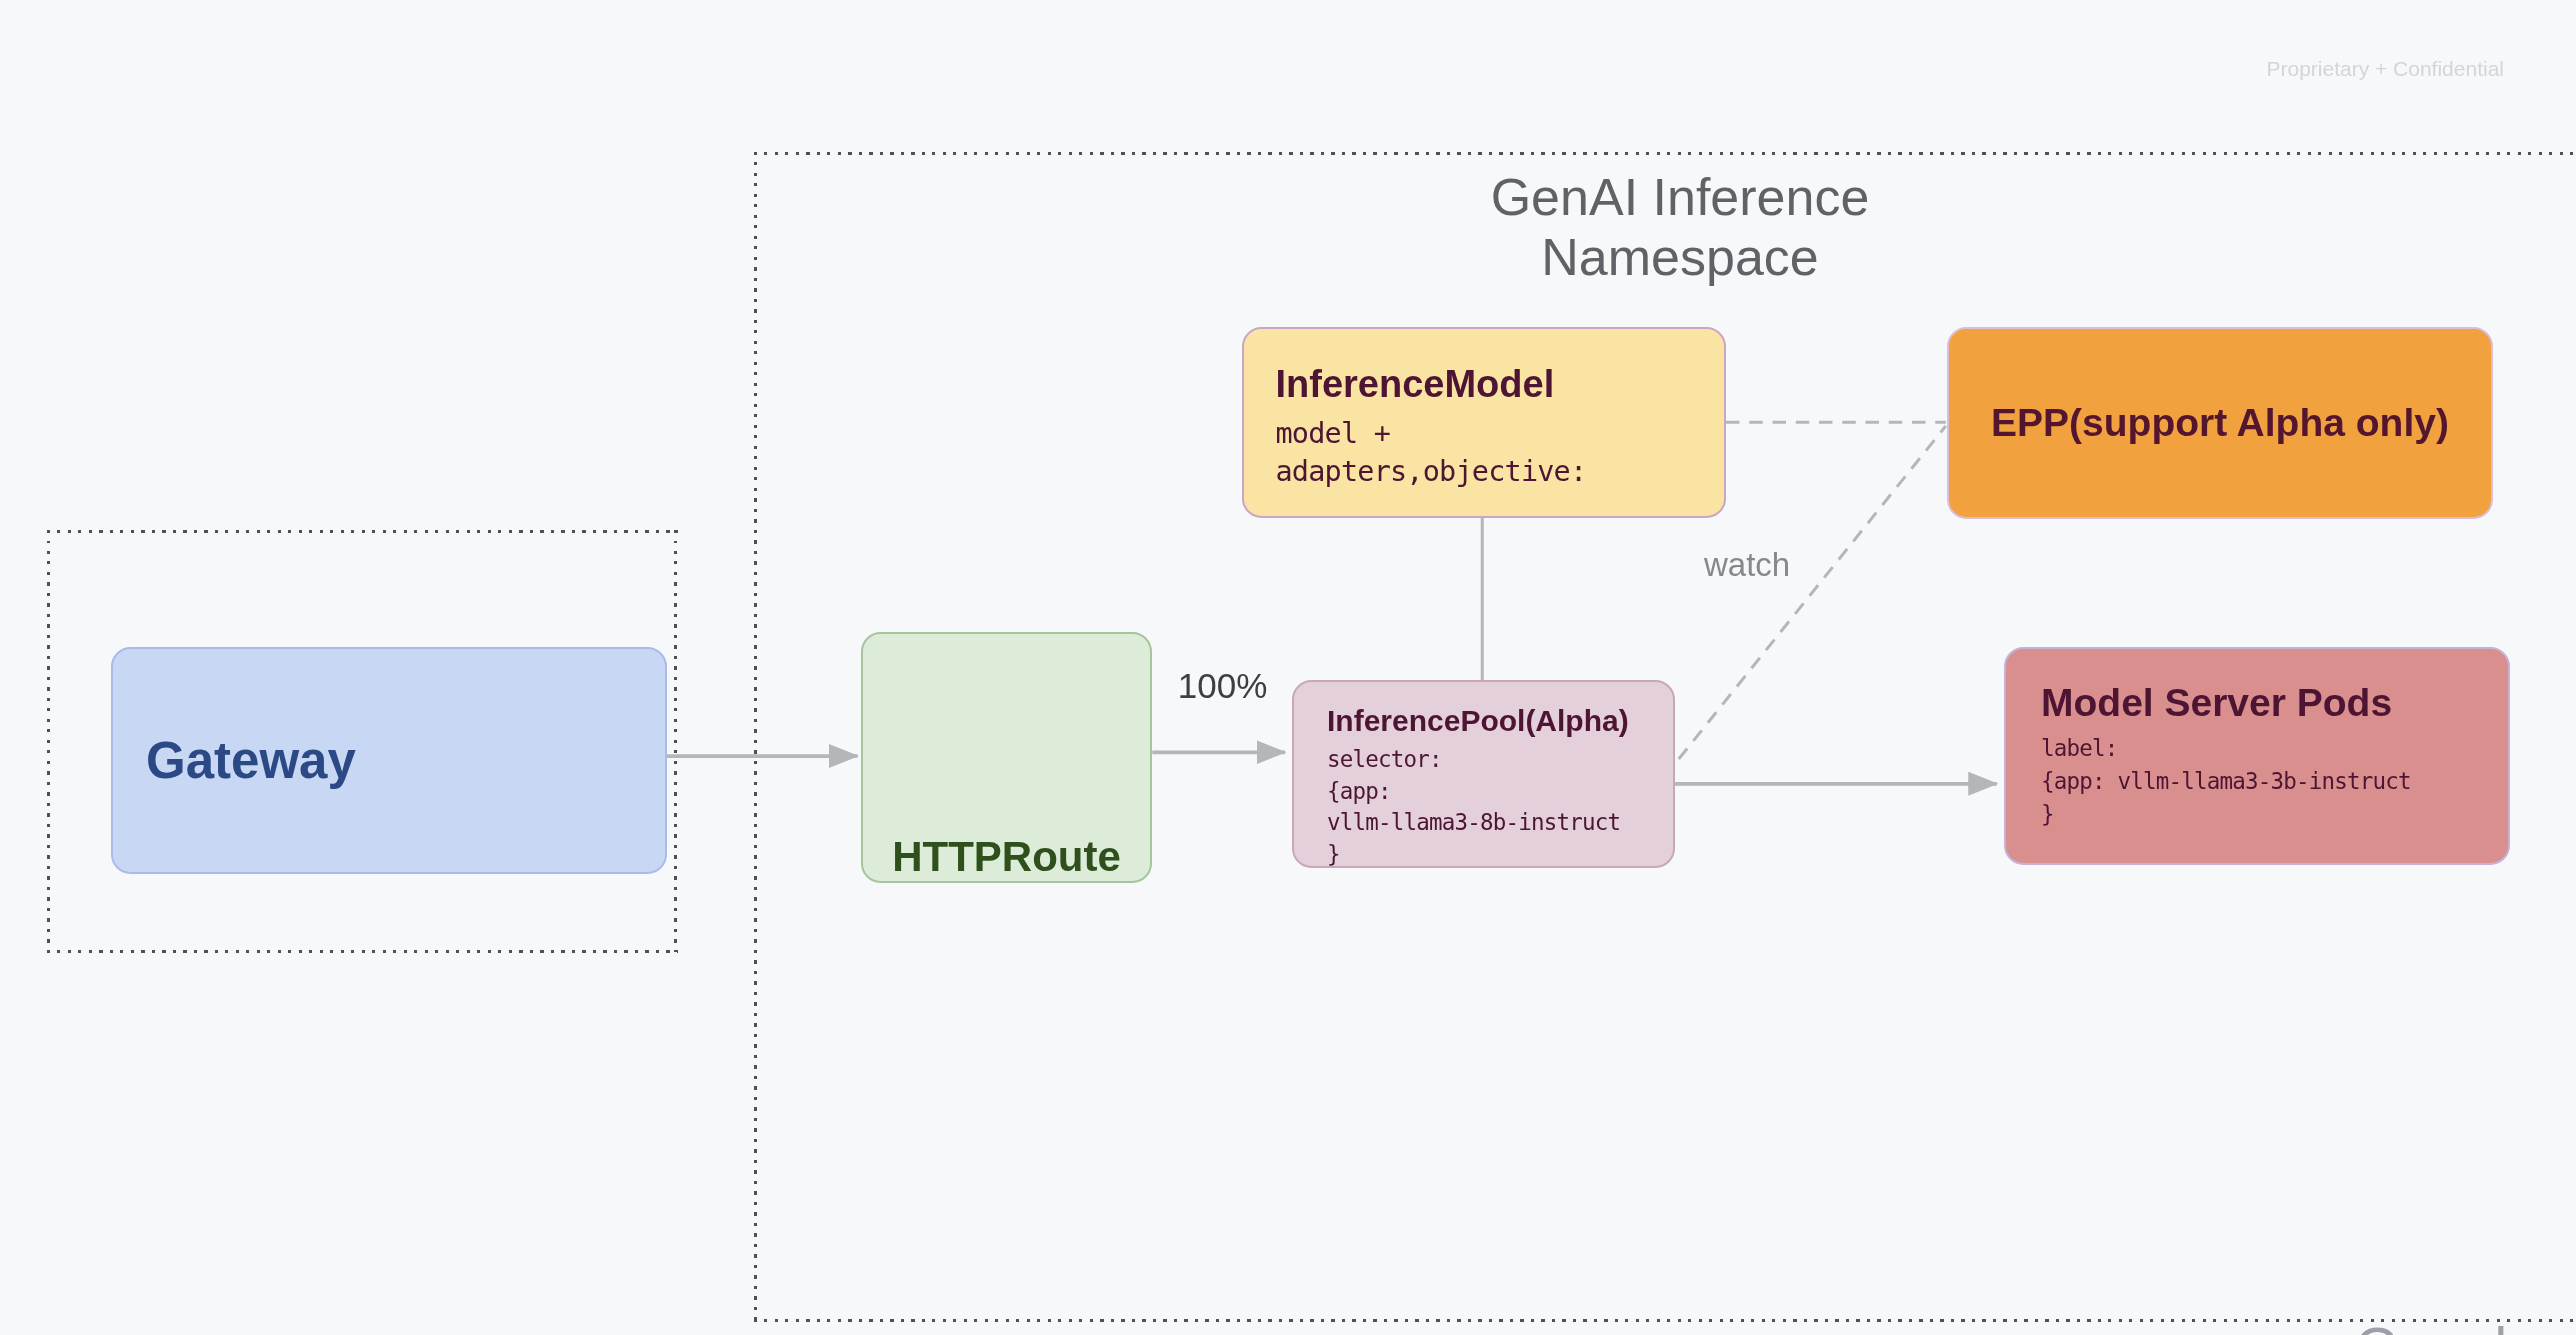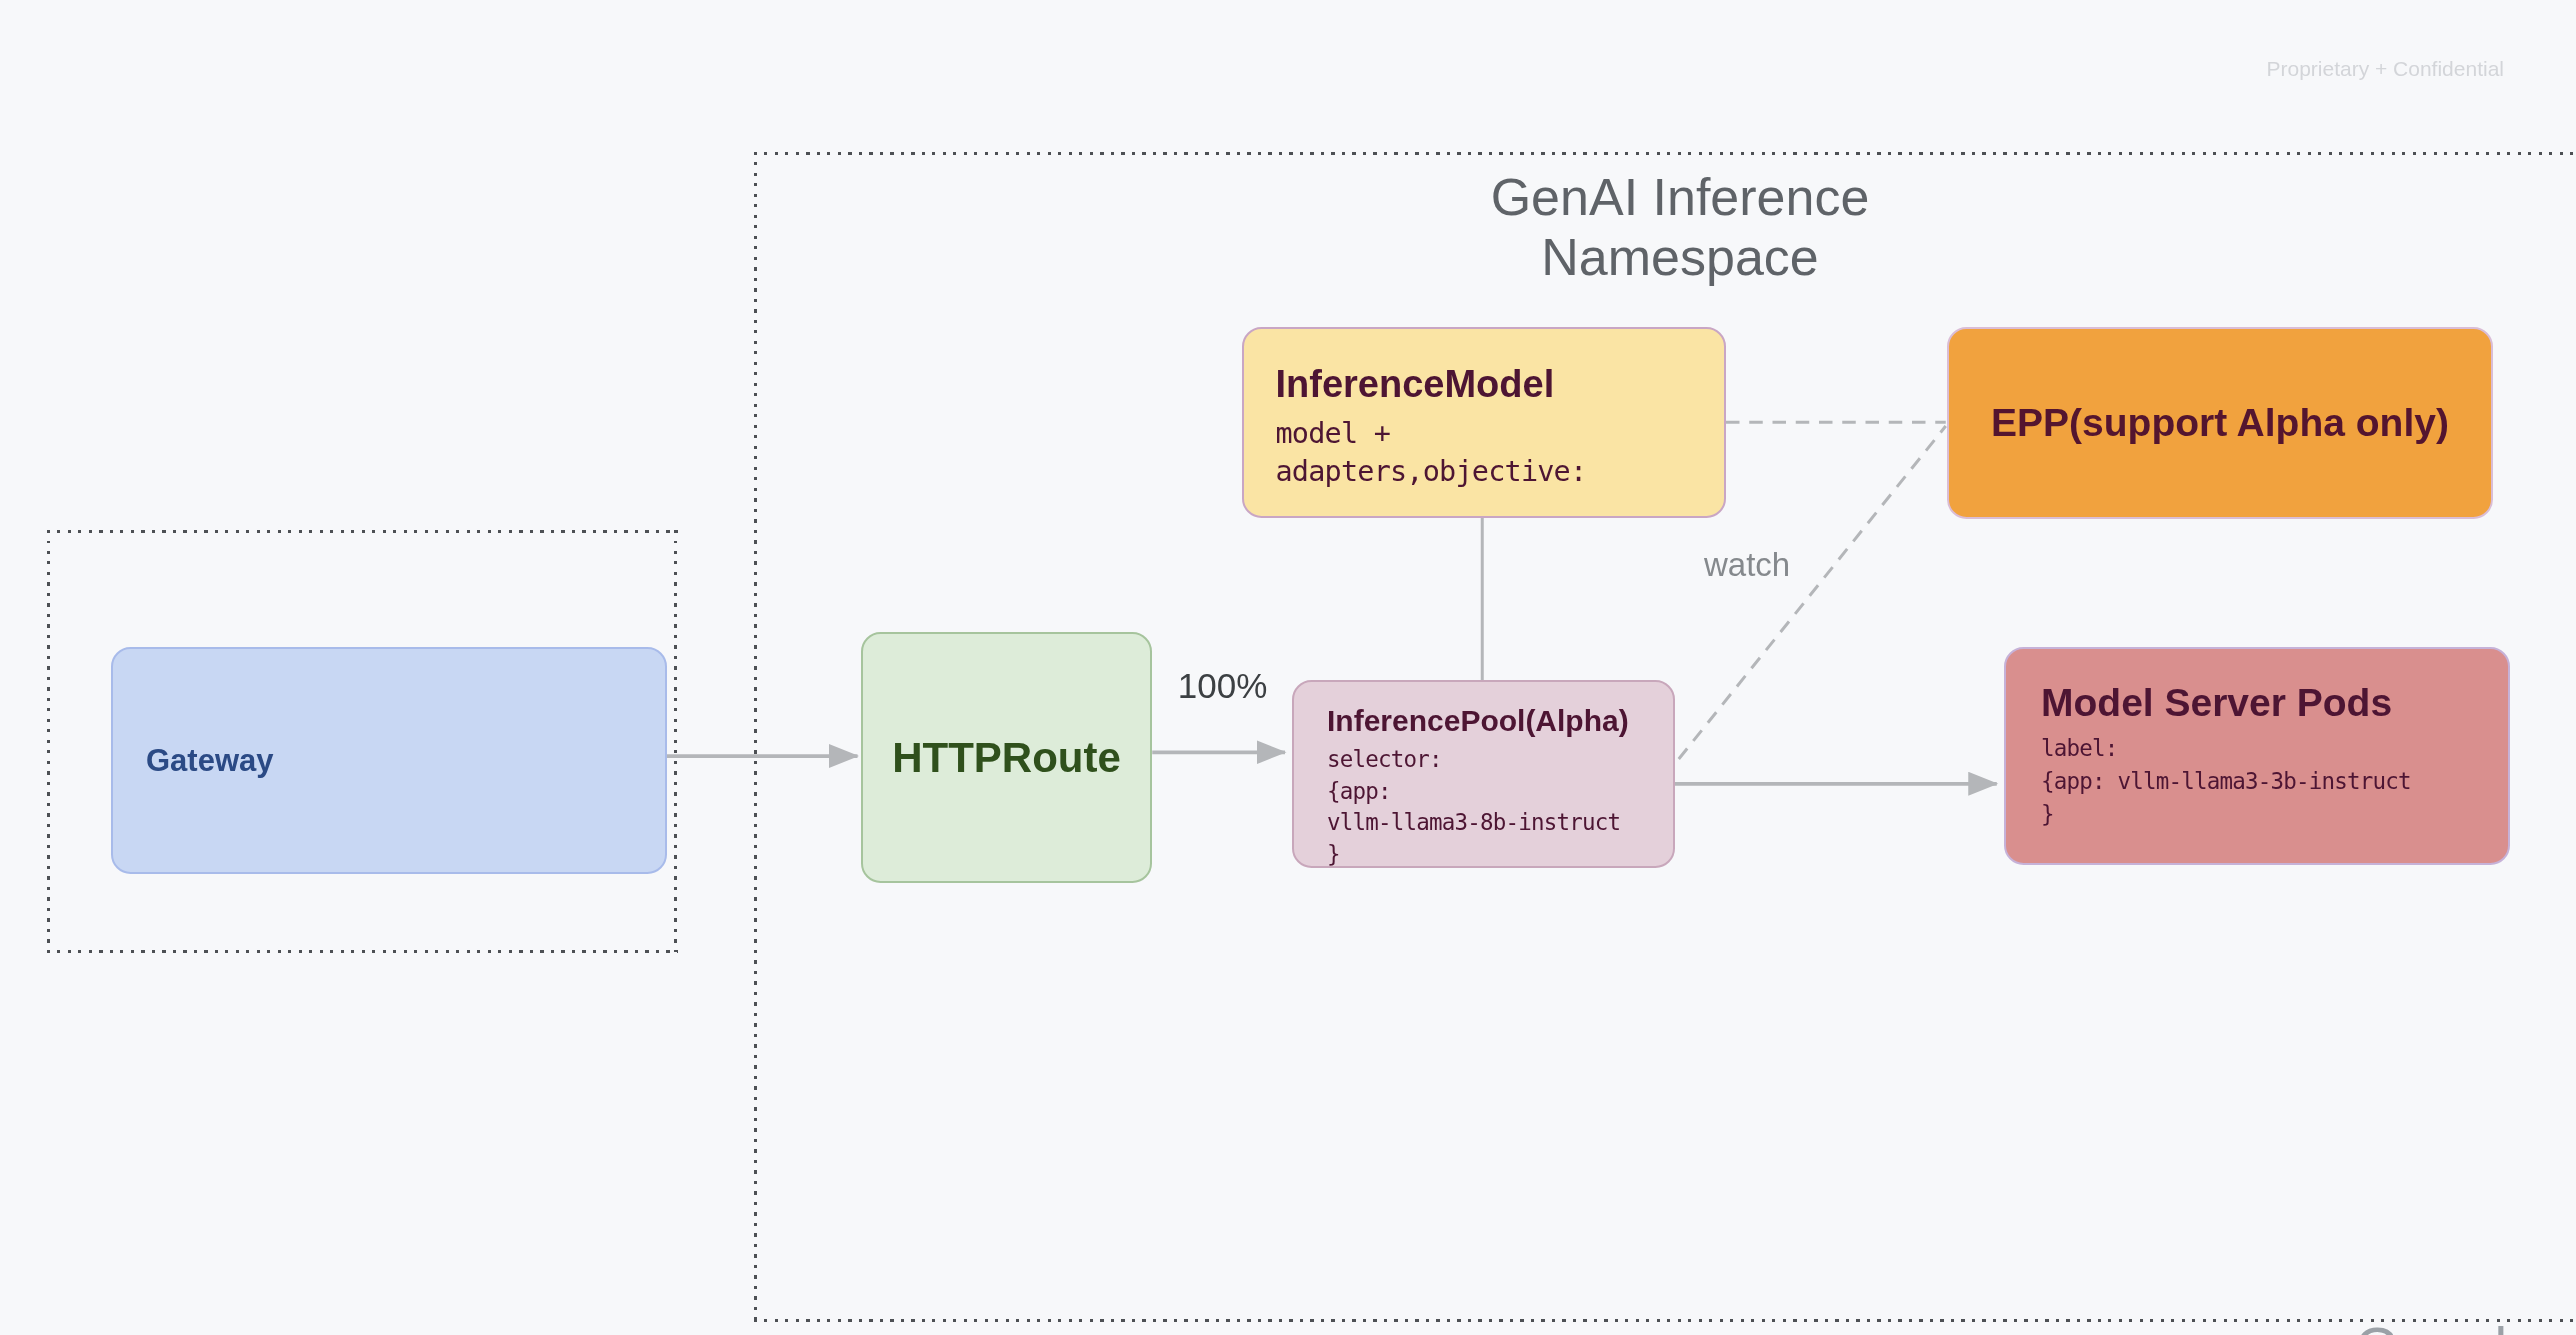--- a/index.html
+++ b/index.html
@@ -27,25 +27,25 @@
   svg.wires{position:absolute;left:0;top:0;z-index:2;}
 
   
   .node{position:absolute;z-index:3;box-sizing:border-box;border-radius:19.5px;border:2.3px solid;}
   .node .title{font-weight:bold;}
   .node .body{font-family:"DejaVu Sans Mono",monospace;white-space:pre-line;letter-spacing:-0.8px;}
 
   .node-gateway{left:111px;top:647px;width:556px;height:227px;
     background:var(--gateway-fill);border-color:var(--gateway-border);
     display:flex;align-items:center;padding-left:33px;}
-  .node-gateway .title{font-size:31px;color:var(--gateway-text);}
+  .node-gateway .title{font-size:51px;color:var(--gateway-text);}
 
   .node-httproute{left:861px;top:632px;width:291px;height:251px;
     background:var(--httproute-fill);border-color:var(--httproute-border);
-    display:flex;align-items:center;justify-content:center;}
+    display:flex;align-items:flex-end;justify-content:center;}
   .node-httproute .title{font-size:42px;color:var(--httproute-text);}
 
   .node-inferencemodel{left:1242px;top:327px;width:484px;height:191px;
     background:var(--infmodel-fill);border-color:var(--infmodel-border);
     padding:33px 0 0 31.5px;color:var(--infmodel-text);}
   .node-inferencemodel .title{font-size:38px;line-height:45px;}
   .node-inferencemodel .body{font-size:28.5px;line-height:38px;margin-top:7.5px;}
 
   .node-epp{left:1947px;top:327px;width:546px;height:192px;
     background:var(--epp-fill);border-color:var(--epp-border);

